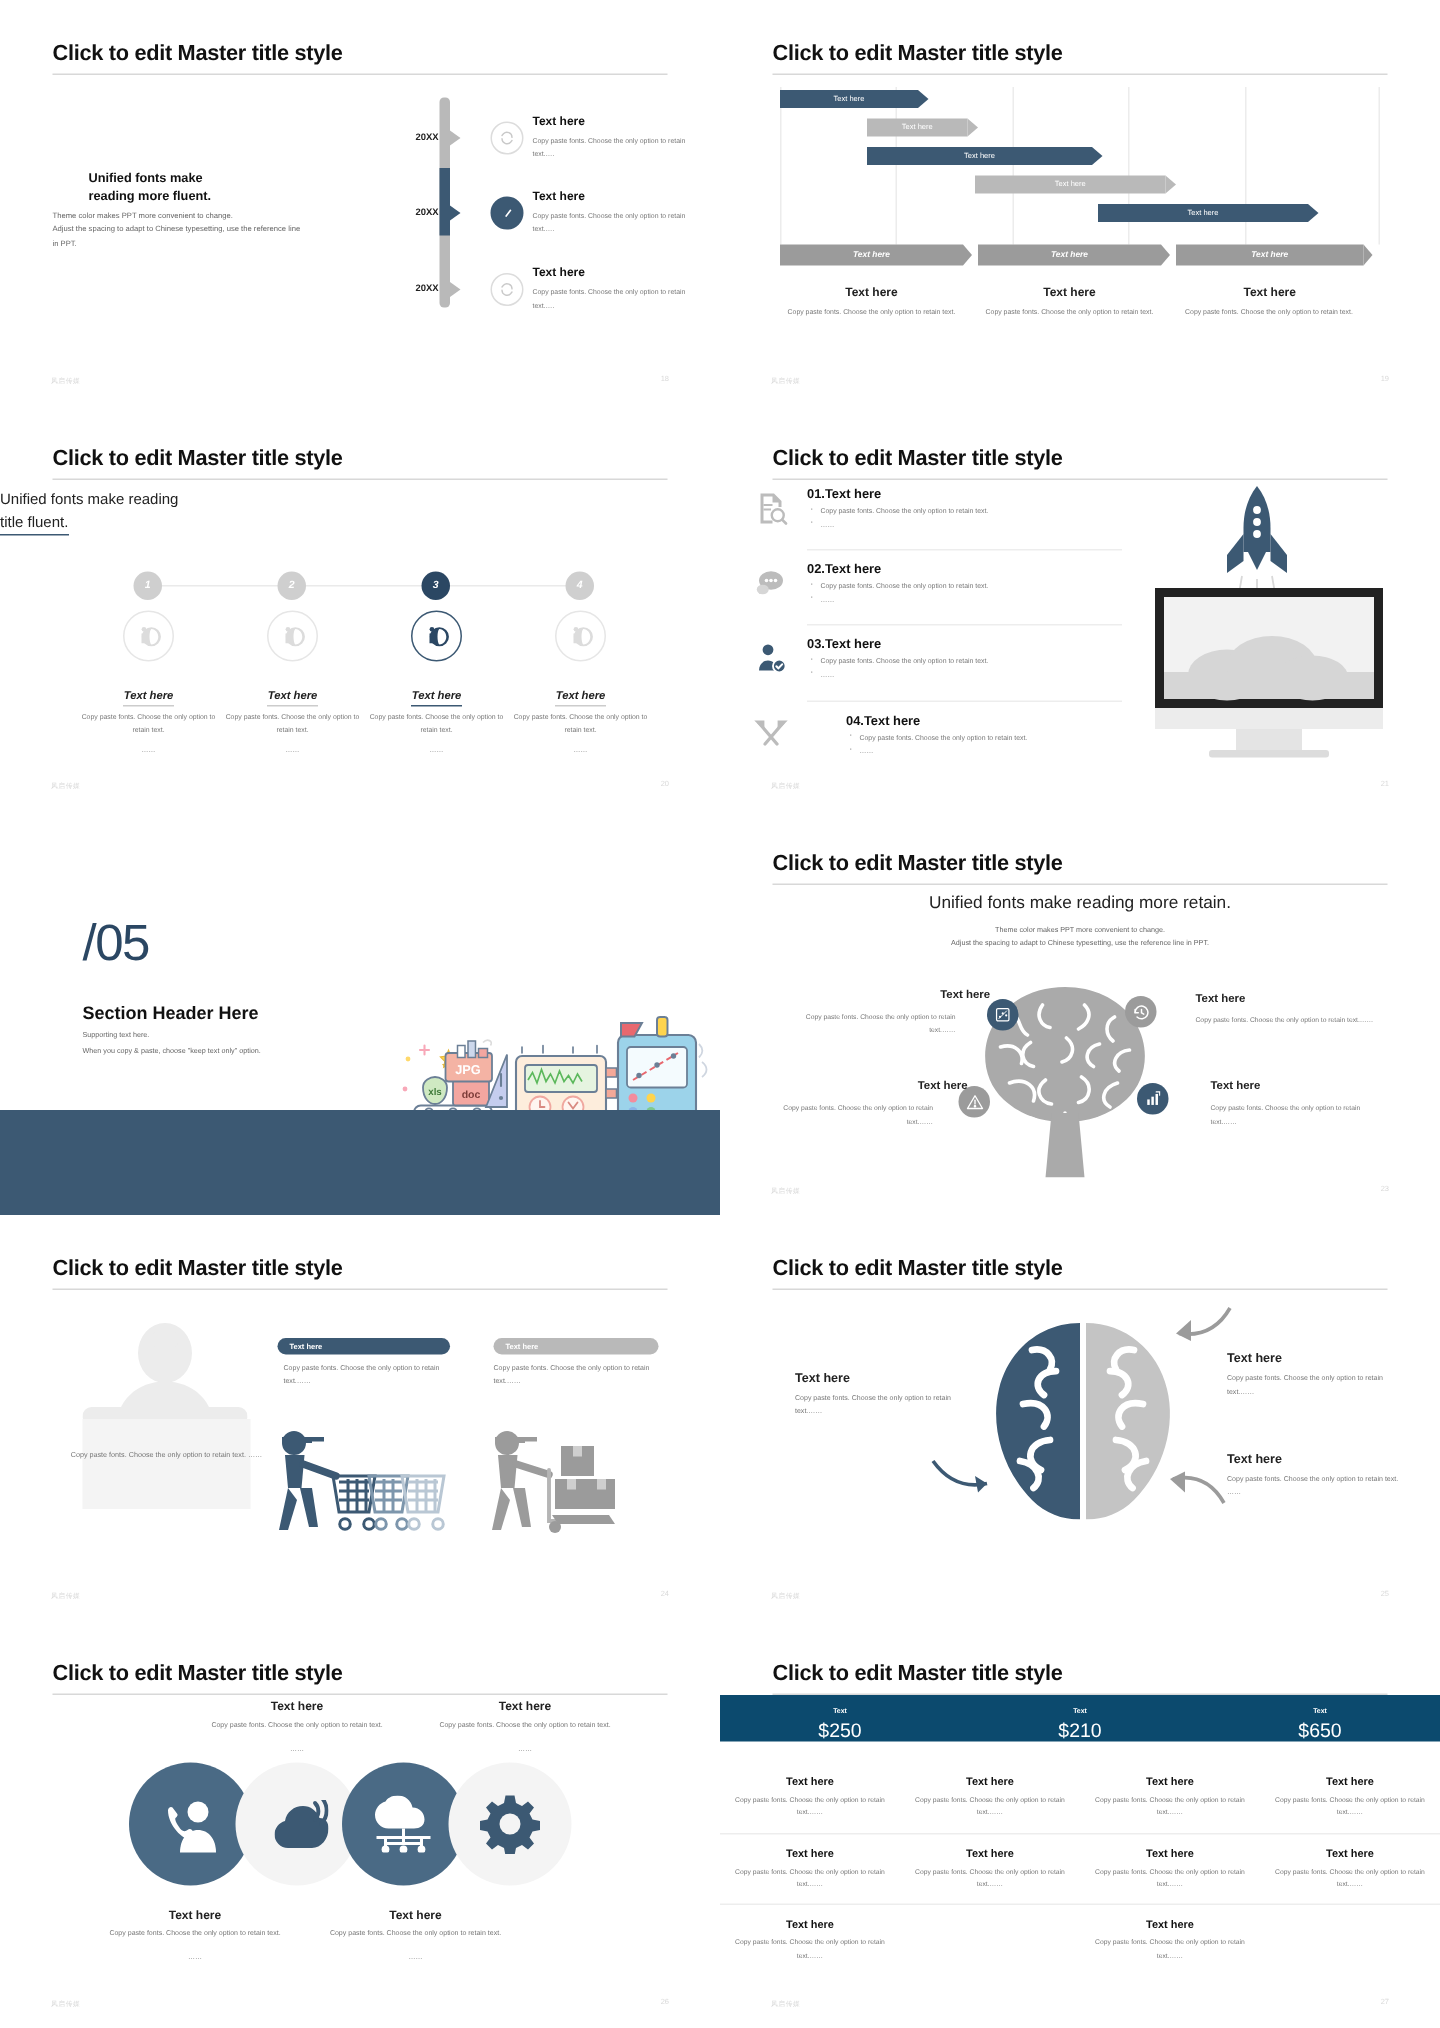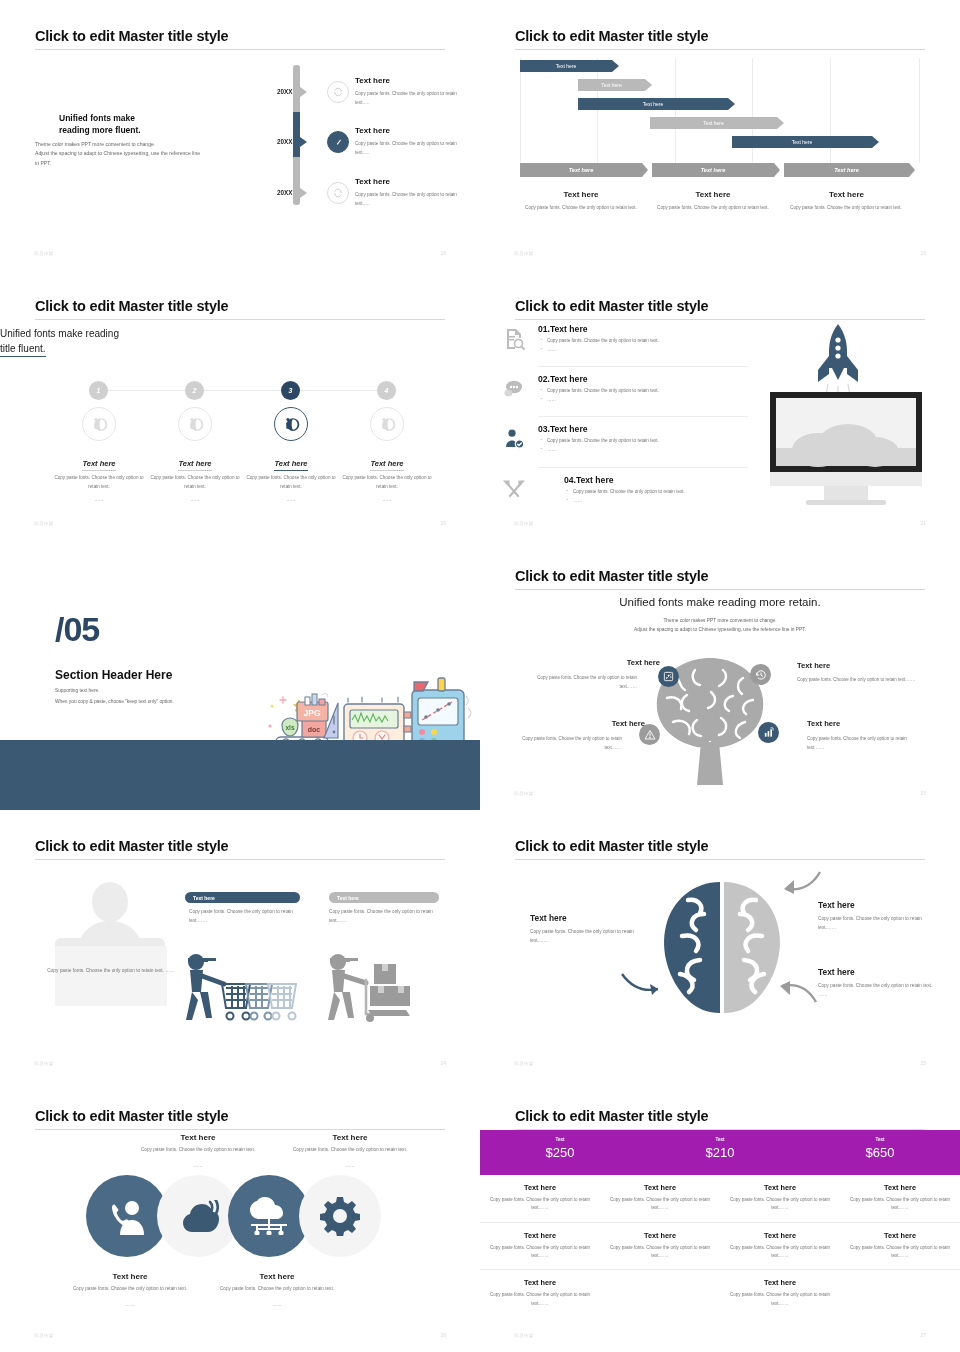--- a/index.html
+++ b/index.html
@@ -64,21 +64,21 @@
   .s3-d { position:absolute; font-size:4.6px;color:#777;text-align:center;width:96px;line-height:1.9; }
 
   
   .n-row { position:absolute; left:500px; width:310px; }
   .n-head { font-size:8.6px; font-weight:bold; color:#111; }
   .n-li { font-size:4.6px; color:#777; margin-top:4px; padding-left:9px; position:relative; }
   .n-li::before { content:"·"; position:absolute; left:2px; top:-2px; font-size:7px; color:#999; }
   .n-sep { position:absolute; height:1px; background:#ededed; }
 
   
-  .sh-num { position:absolute; left:55px; top:70px; font-size:34px; font-weight:bold; color:#2b4763; letter-spacing:-1px; }
+  .sh-num { position:absolute; left:55px; top:70px; font-size:34px; font-weight:normal; color:#2b4763; letter-spacing:-1px; }
   .sh-title { position:absolute; left:55px; top:128px; font-size:12px; font-weight:bold; color:#111; }
   .sh-sub1 { position:absolute; left:55px; top:148px; font-size:4.8px; color:#666; }
   .sh-sub2 { position:absolute; left:55px; top:159px; font-size:4.8px; color:#666; }
   .sh-band { position:absolute; left:0; top:200px; width:480px; height:70px; background:#3c5973; }
 
   
   .bt-h1 { position:absolute; left:0;right:0; top:56px; text-align:center; font-size:11.5px; color:#222; }
   .bt-h2 { position:absolute; left:0;right:0; top:76px; text-align:center; font-size:4.8px; color:#666; line-height:1.9; }
   .bt-t { position:absolute; font-size:7.6px; font-weight:bold; }
   .bt-p { position:absolute; font-size:4.5px; color:#777; line-height:1.9; width:110px; }
@@ -92,21 +92,21 @@
 
   
   .sb-t { position:absolute; font-size:8.4px; font-weight:bold; }
   .sb-p { position:absolute; font-size:4.7px; color:#777; line-height:2.0; width:118px; }
 
   
   .c-t { position:absolute; font-size:8px; font-weight:bold; text-align:center; width:130px; }
   .c-p { position:absolute; font-size:4.7px; color:#777; text-align:center; width:130px; line-height:1.9; }
 
   
-  .tb-head { position:absolute; left:0; top:50px; width:480px; height:45px; background:#a21caf; display:flex; }
+  .tb-head { position:absolute; left:0; top:50px; width:480px; height:31px; background:#0c4a6e; display:flex;align-items:flex-end; }
   .tb-hcell { flex:1; text-align:center; color:#fff; padding-top:7px; }
   .tb-hlabel { font-size:4.6px; font-weight:bold; }
   .tb-hval { font-size:13px; margin-top:3px; }
   .tb-grid { position:absolute; left:0; top:95px; width:480px; }
   .tb-row { display:flex; border-bottom:1px solid #ededed; padding:8px 0 9px; }
   .tb-row:last-child { border-bottom:none; }
   .tb-cell { flex:1; text-align:center; padding:0 8px; }
   .tb-ct { font-size:7.3px; font-weight:bold; color:#111; }
   .tb-cp { font-size:4.5px; color:#777; line-height:1.85; margin-top:4px; }
 </style>

